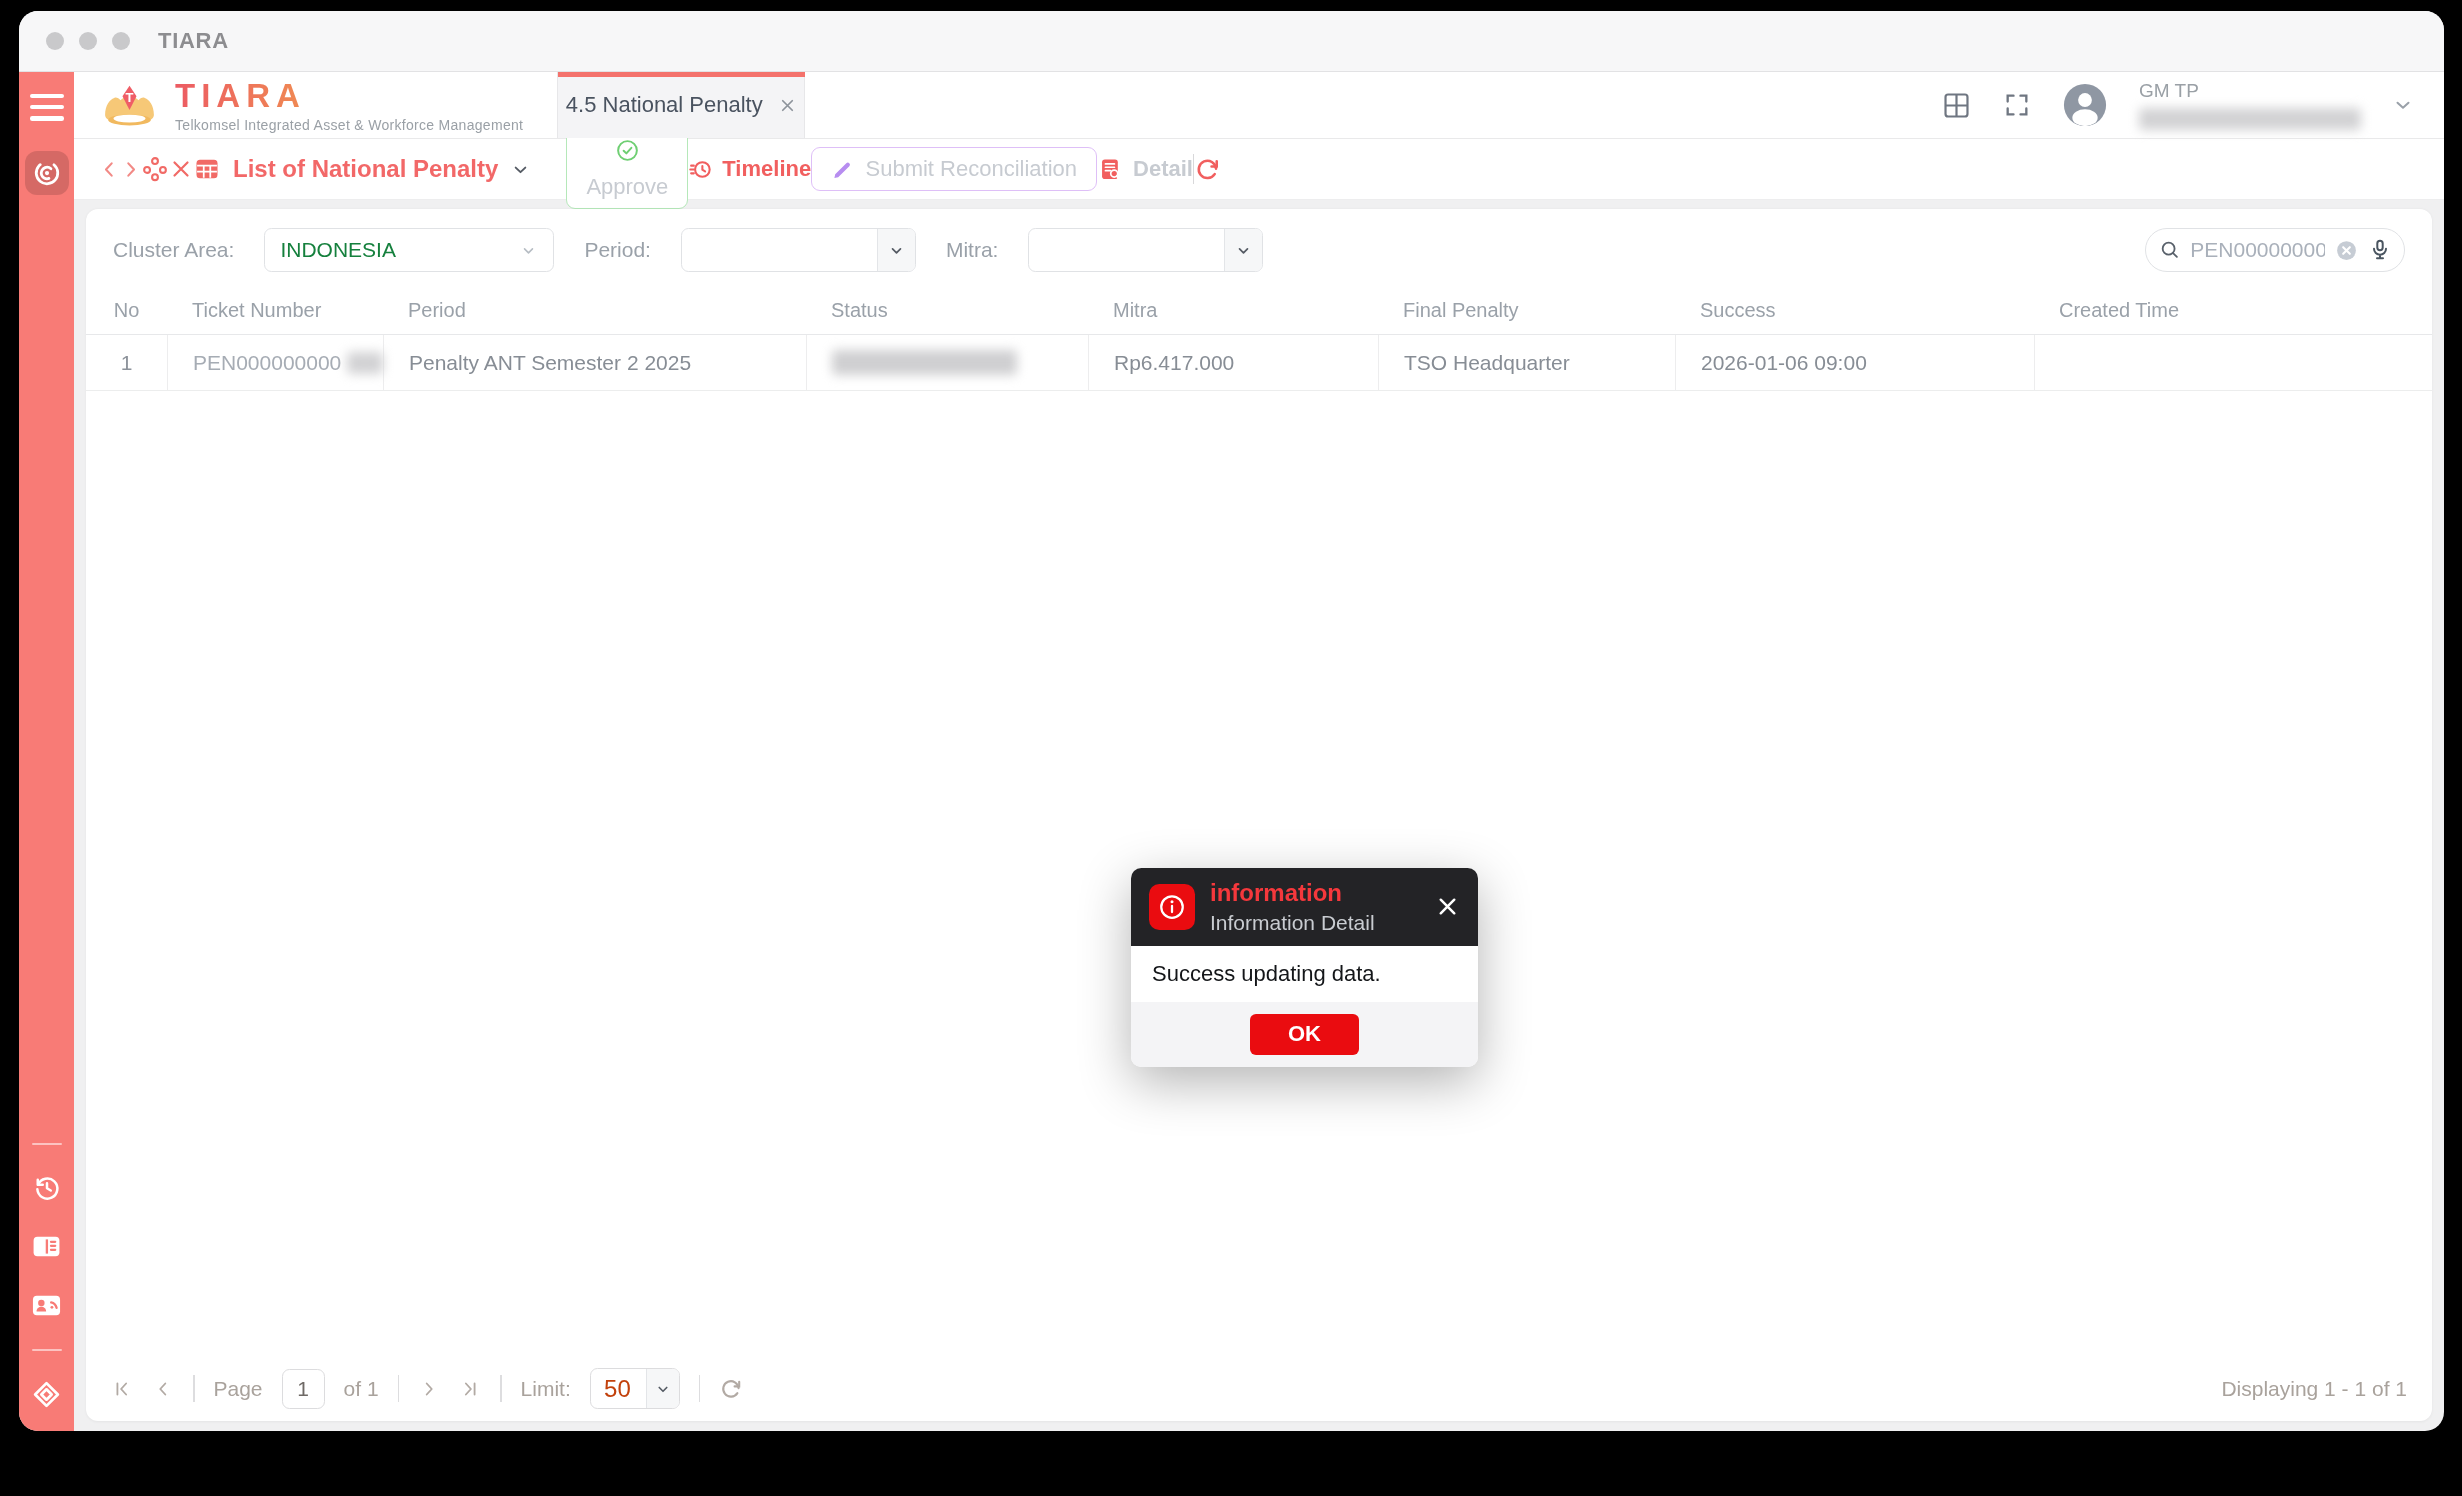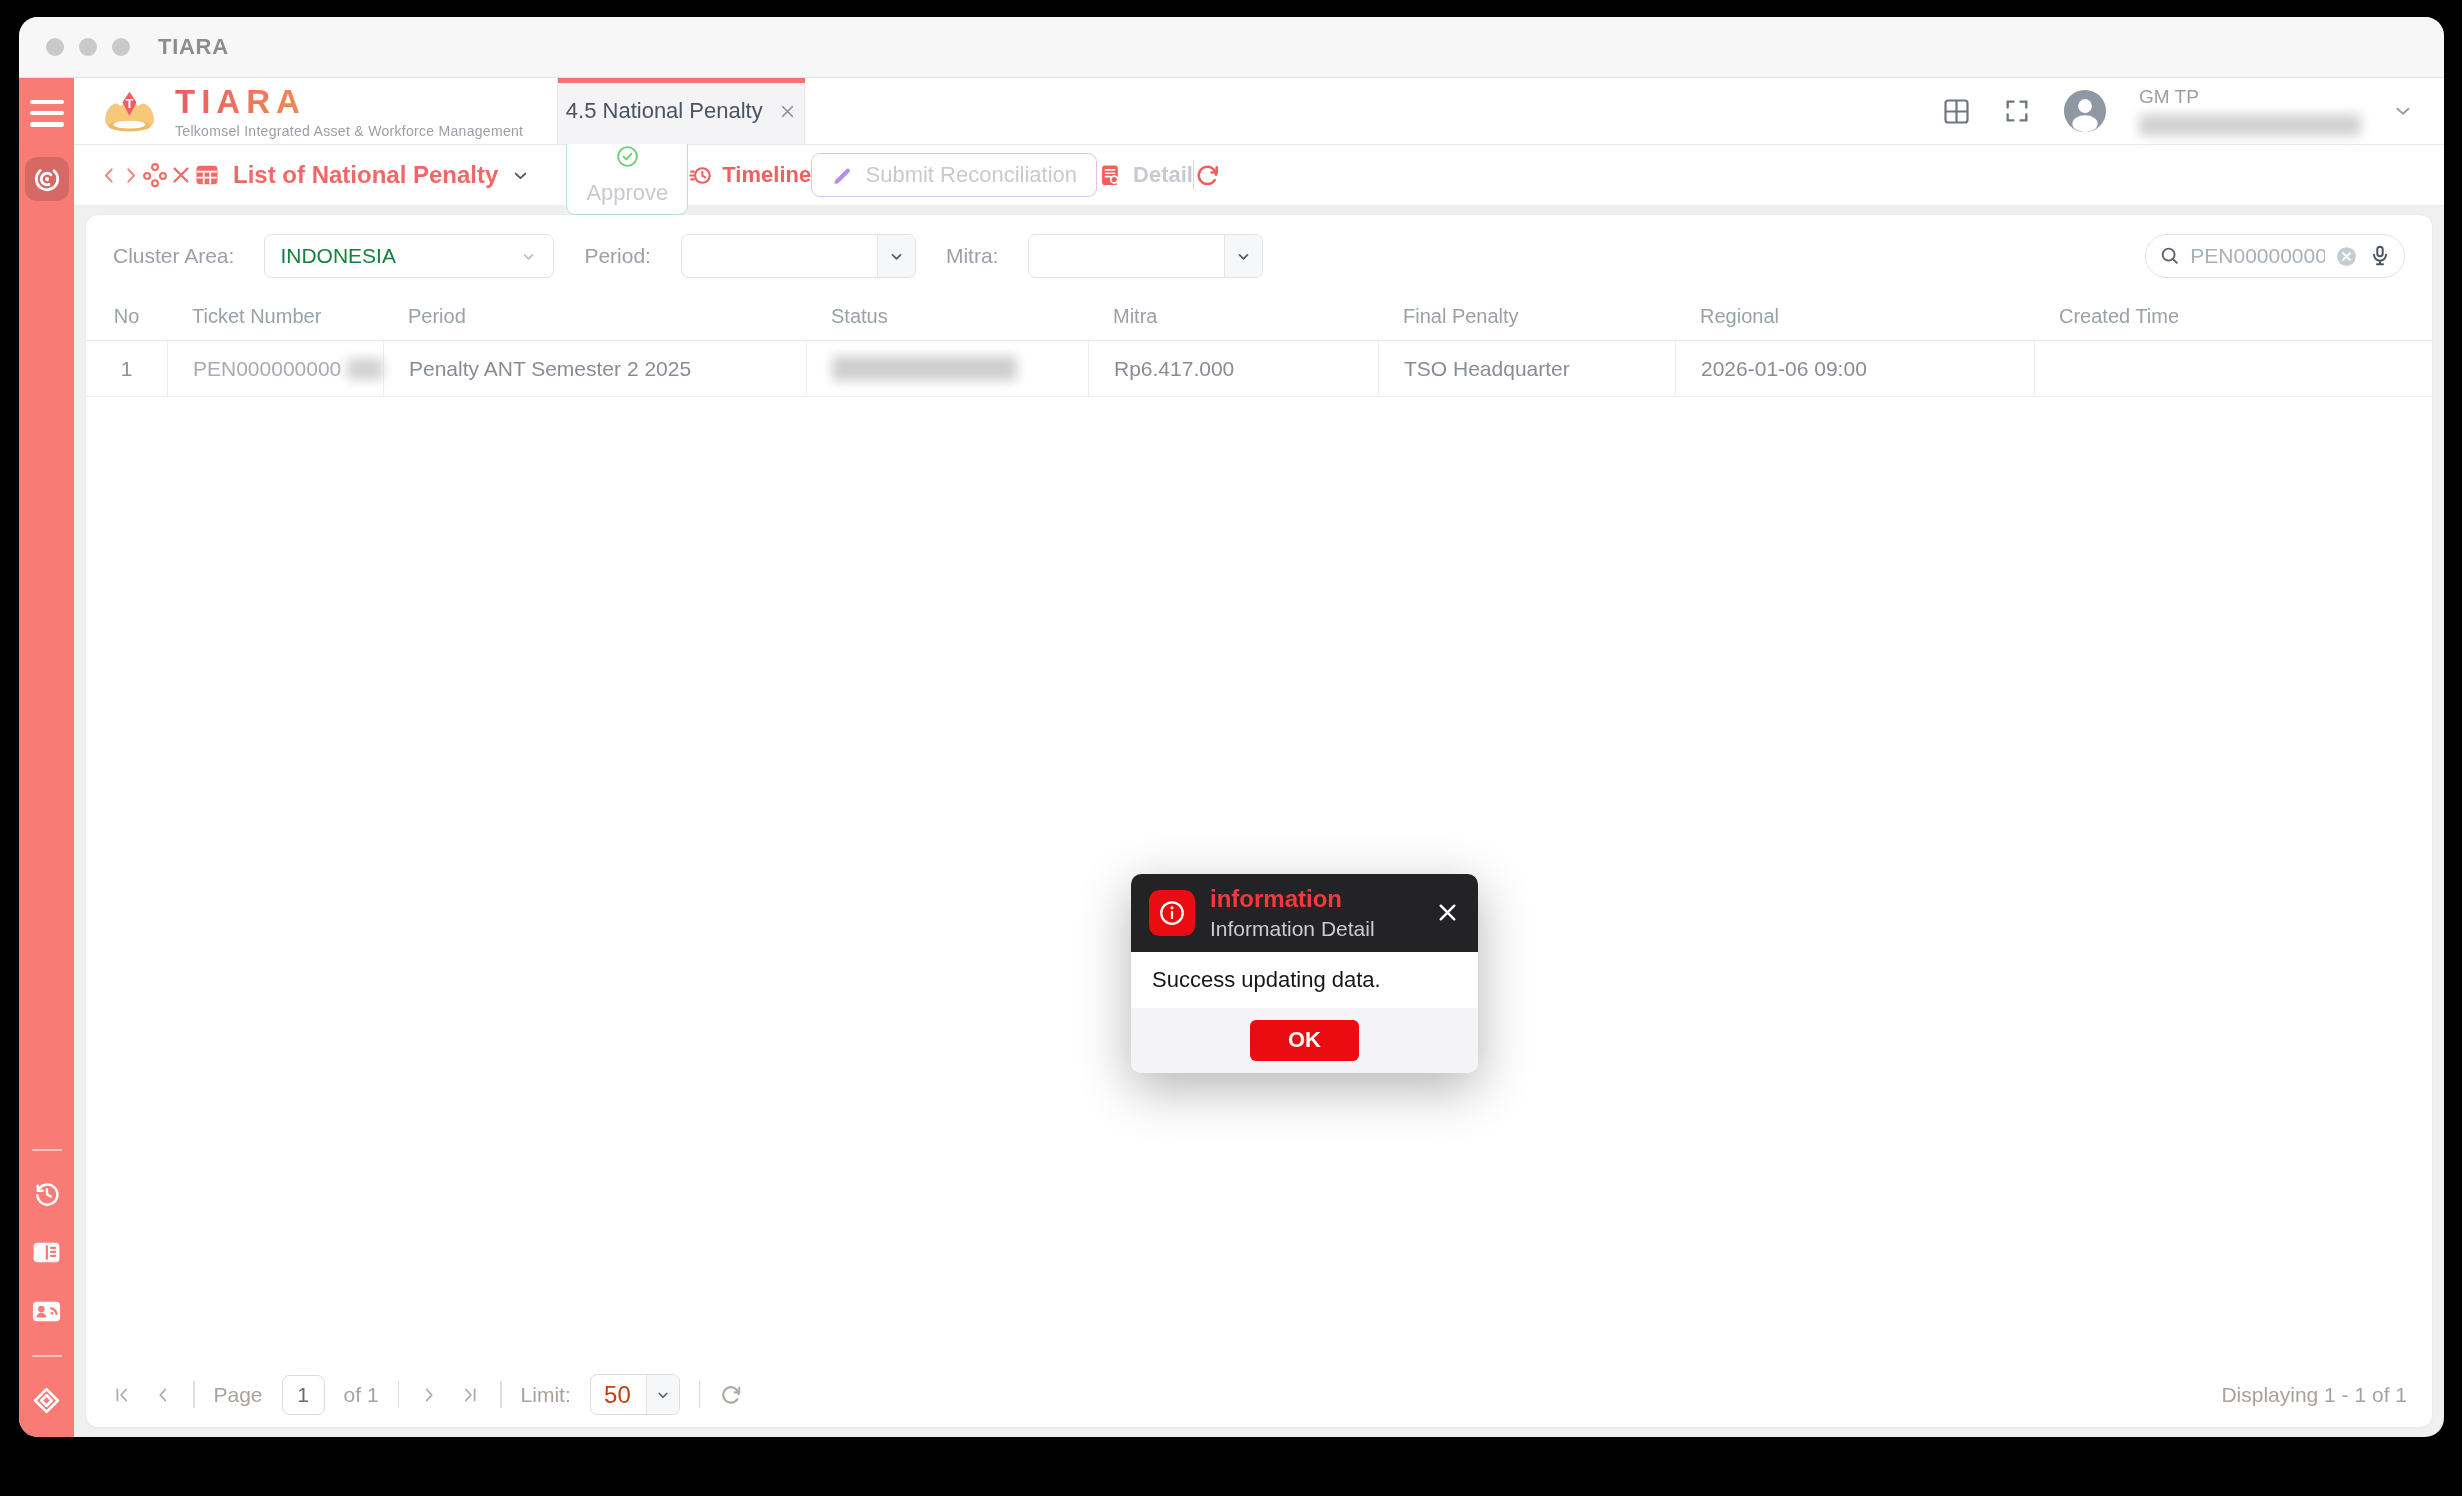--- a/index.html
+++ b/index.html
@@ -1,20 +1,20 @@
 <!DOCTYPE html>
 <html style="font-size:12px"><head>
 <meta charset="utf-8">
 <style>
   * { margin:0; padding:0; box-sizing:border-box; }
   html,body { width:2462px; height:1496px; background:#000; overflow:hidden;
               font-family:"Liberation Sans", sans-serif; }
 
   
-  .window { position:absolute; left:19px; top:17px; width:2425px; height:1420px;
+  .window { position:absolute; left:19px; top:11px; width:2425px; height:1420px;
             background:#f0f0f1; border-radius:19px; overflow:hidden;
             display:flex; flex-direction:column; }
 
   .titlebar { height:61px; background:#f7f7f8; border-bottom:0.7px solid #e2e2e4;
               display:flex; align-items:center; padding-left:27px; flex:0 0 auto; }
   .traffic { display:flex; gap:15px; }
   .traffic span { width:18px; height:18px; border-radius:50%; background:#c9c9cb; display:block; }
   .win-title { margin-left:28px; font-size:22px; font-weight:bold; color:#8d8d90; letter-spacing:0.7px; }
 
   .app-body { flex:1; display:flex; min-height:0; }
@@ -376,21 +376,21 @@
             </div>
           </div>
 
           <div class="tgrid thead">
             <div class="th th-no">No</div>
             <div class="th">Ticket Number</div>
             <div class="th">Period</div>
             <div class="th">Status</div>
             <div class="th">Mitra</div>
             <div class="th">Final Penalty</div>
-            <div class="th">Regional</div>
+            <div class="th">Success</div>
             <div class="th">Created Time</div>
             <div class="th"></div>
           </div>
 
           <div class="tgrid trow">
             <div class="td td-no">1</div>
             <div class="td ticket">
               <span>PEN000000000</span>
               <span class="blur-box ticket-blur"></span>
             </div>

